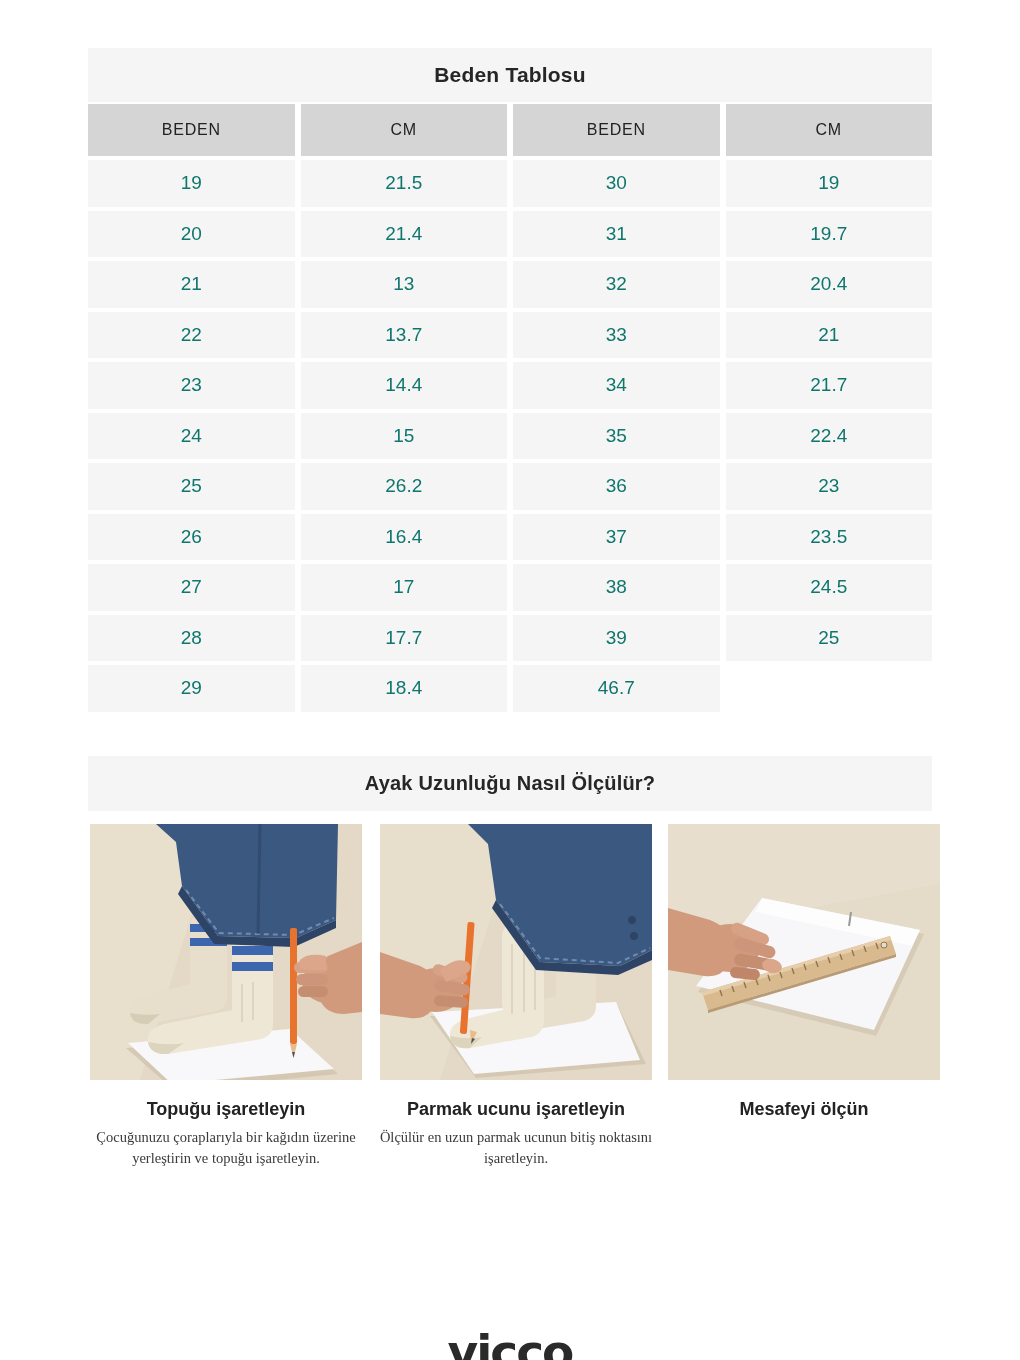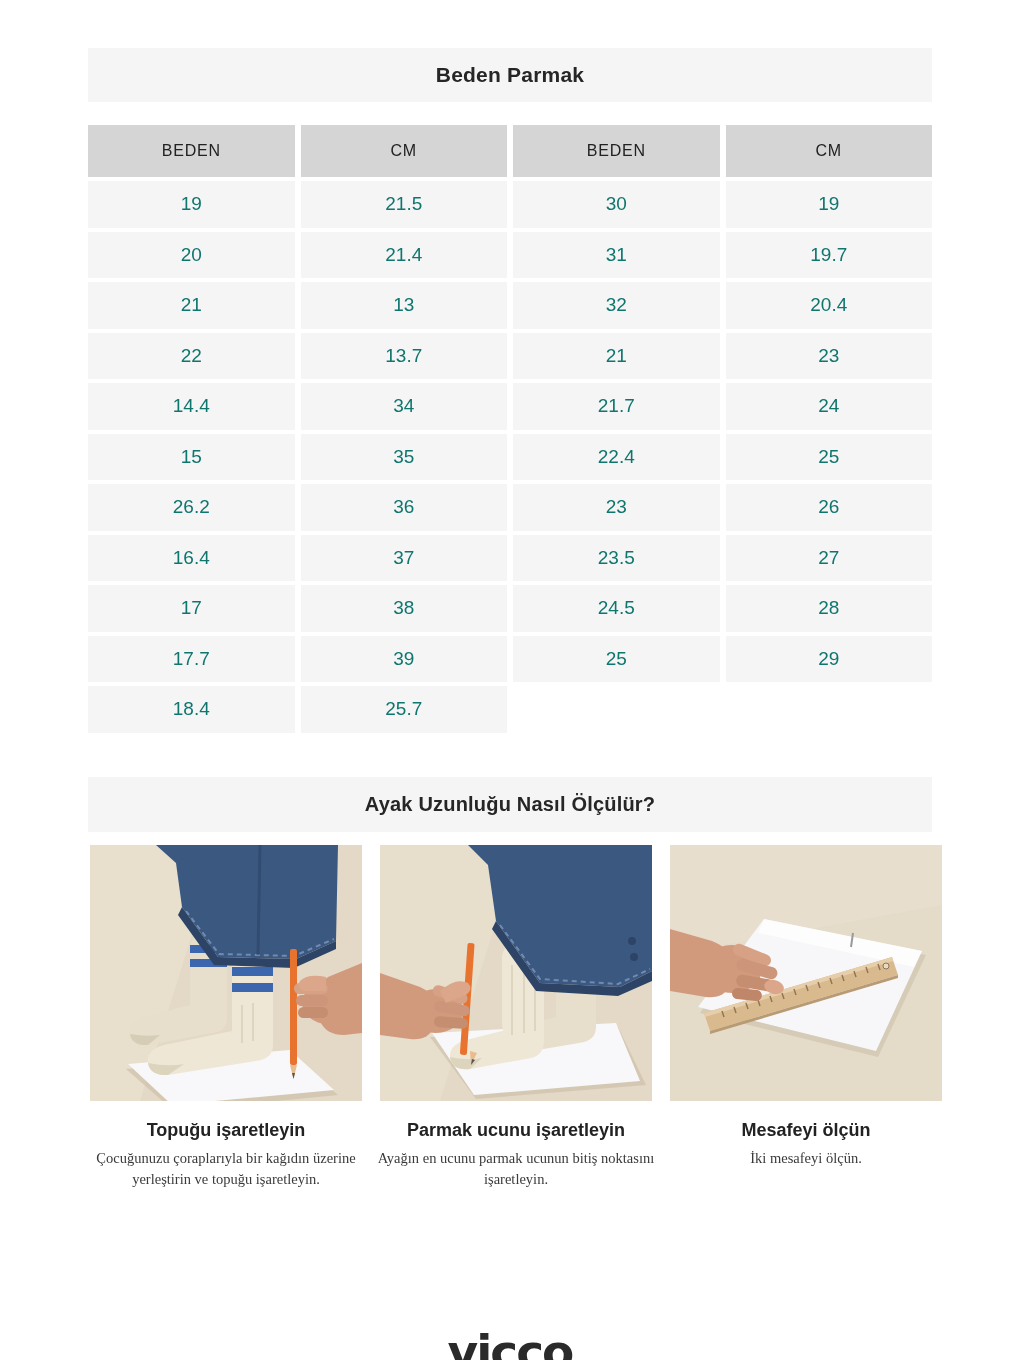--- a/index.html
+++ b/index.html
@@ -19,21 +19,21 @@
     background: #f5f5f5;
     display: flex; align-items: center; justify-content: center;
     font-weight: 700;
     letter-spacing: .2px;
   }
   .title-banner { margin-top: 48px; height: 54px; font-size: 21px; }
   .section-banner { margin-top: 44px; height: 55px; font-size: 20px; }
 
   
   .size-table {
-    margin-top: 23px;
+    margin-top: 2px;
     display: grid;
     grid-template-columns: repeat(4, 1fr);
     column-gap: 6px;
     row-gap: 4px;
   }
   .size-table .hcell {
     background: #d5d5d5;
     height: 52px;
     display: flex; align-items: center; justify-content: center;
     font-size: 16px; letter-spacing: .8px;
@@ -87,21 +87,21 @@
     line-height: 1.1;
   }
 </style>
 </head>
 <body>
 
 <div class="page">
   <div class="content">
 
     <div class="banner title-banner">
-      <span>Beden Parmak</span>
+      <span>Beden Tablosu</span>
     </div>
 
     <div class="size-table">
         <div class="hcell">BEDEN</div>
         <div class="hcell">CM</div>
         <div class="hcell">BEDEN</div>
         <div class="hcell">CM</div>
         <div class="cell">19</div>
         <div class="cell">21.5</div>
         <div class="cell">30</div>
@@ -109,20 +109,21 @@
         <div class="cell">20</div>
         <div class="cell">21.4</div>
         <div class="cell">31</div>
         <div class="cell">19.7</div>
         <div class="cell">21</div>
         <div class="cell">13</div>
         <div class="cell">32</div>
         <div class="cell">20.4</div>
         <div class="cell">22</div>
         <div class="cell">13.7</div>
+        <div class="cell">33</div>
         <div class="cell">21</div>
         <div class="cell">23</div>
         <div class="cell">14.4</div>
         <div class="cell">34</div>
         <div class="cell">21.7</div>
         <div class="cell">24</div>
         <div class="cell">15</div>
         <div class="cell">35</div>
         <div class="cell">22.4</div>
         <div class="cell">25</div>
@@ -136,21 +137,21 @@
         <div class="cell">27</div>
         <div class="cell">17</div>
         <div class="cell">38</div>
         <div class="cell">24.5</div>
         <div class="cell">28</div>
         <div class="cell">17.7</div>
         <div class="cell">39</div>
         <div class="cell">25</div>
         <div class="cell">29</div>
         <div class="cell">18.4</div>
-        <div class="cell">25.7</div>
+        <div class="cell">46.7</div>
       </div>
 
     <div class="banner section-banner">
       <span>Ayak Uzunluğu Nasıl Ölçülür?</span>
     </div>
 
     <div class="steps">
 
       <div class="step">
         <div class="photo">
@@ -244,21 +245,21 @@
               <path d="M0 128 L40 142 Q54 148 56 162 L54 182 Q48 196 30 194 L0 190 Z" fill="#d19a7d"></path>
               <ellipse cx="56" cy="166" rx="27" ry="22" fill="#d19a7d"></ellipse>
               <rect x="52" y="144" width="36" height="11" rx="5.5" fill="#d6a184" transform="rotate(18 70 150)"></rect>
               <rect x="54" y="158" width="36" height="11" rx="5.5" fill="#cd957a" transform="rotate(10 72 163)"></rect>
               <rect x="54" y="172" width="34" height="11" rx="5.5" fill="#c68e71" transform="rotate(4 70 177)"></rect>
               <path d="M60 146 Q76 132 88 138 Q94 144 86 150 L66 158 Z" fill="#dba689"></path>
             </g>
           </svg>
         </div>
         <div class="step-title">Parmak ucunu işaretleyin</div>
-        <div class="step-desc">Ayağın en ucunu parmak ucunun bitiş noktasını işaretleyin.</div>
+        <div class="step-desc">Ölçülür en uzun parmak ucunun bitiş noktasını işaretleyin.</div>
       </div>
 
       <div class="step">
         <div class="photo">
           <svg width="272" height="256" viewBox="0 0 272 256" xmlns="http://www.w3.org/2000/svg">
             <rect width="272" height="256" fill="#e5dbc9"></rect>
             <polygon points="0,0 272,0 272,60 0,110" fill="#ece3d2" opacity="0.45"></polygon>
 
             <polygon points="92,78 256,110 208,212 30,168" fill="#c9bda6" opacity="0.55"></polygon>
             <polygon points="94,74 252,106 206,206 28,162" fill="#f7f7f9"></polygon>
@@ -296,21 +297,20 @@
               <ellipse cx="62" cy="124" rx="30" ry="24" fill="#d19a7d"></ellipse>
               <rect x="62" y="104" width="40" height="12" rx="6" fill="#d6a184" transform="rotate(22 82 110)"></rect>
               <rect x="66" y="118" width="42" height="12" rx="6" fill="#cd957a" transform="rotate(16 87 124)"></rect>
               <rect x="66" y="132" width="38" height="12" rx="6" fill="#c68e71" transform="rotate(10 85 138)"></rect>
               <rect x="62" y="144" width="30" height="11" rx="5.5" fill="#bf8669" transform="rotate(6 77 149)"></rect>
               <ellipse cx="104" cy="142" rx="10" ry="7" fill="#dba689" transform="rotate(14 104 142)"></ellipse>
             </g>
           </svg>
         </div>
         <div class="step-title">Mesafeyi ölçün</div>
-        <div class="step-desc">İki mesafeyi ölçün.</div>
       </div>
 
     </div>
   </div>
 
   <div class="footer">
     <div class="brand">vicco</div>
 
   </div>
 </div>

